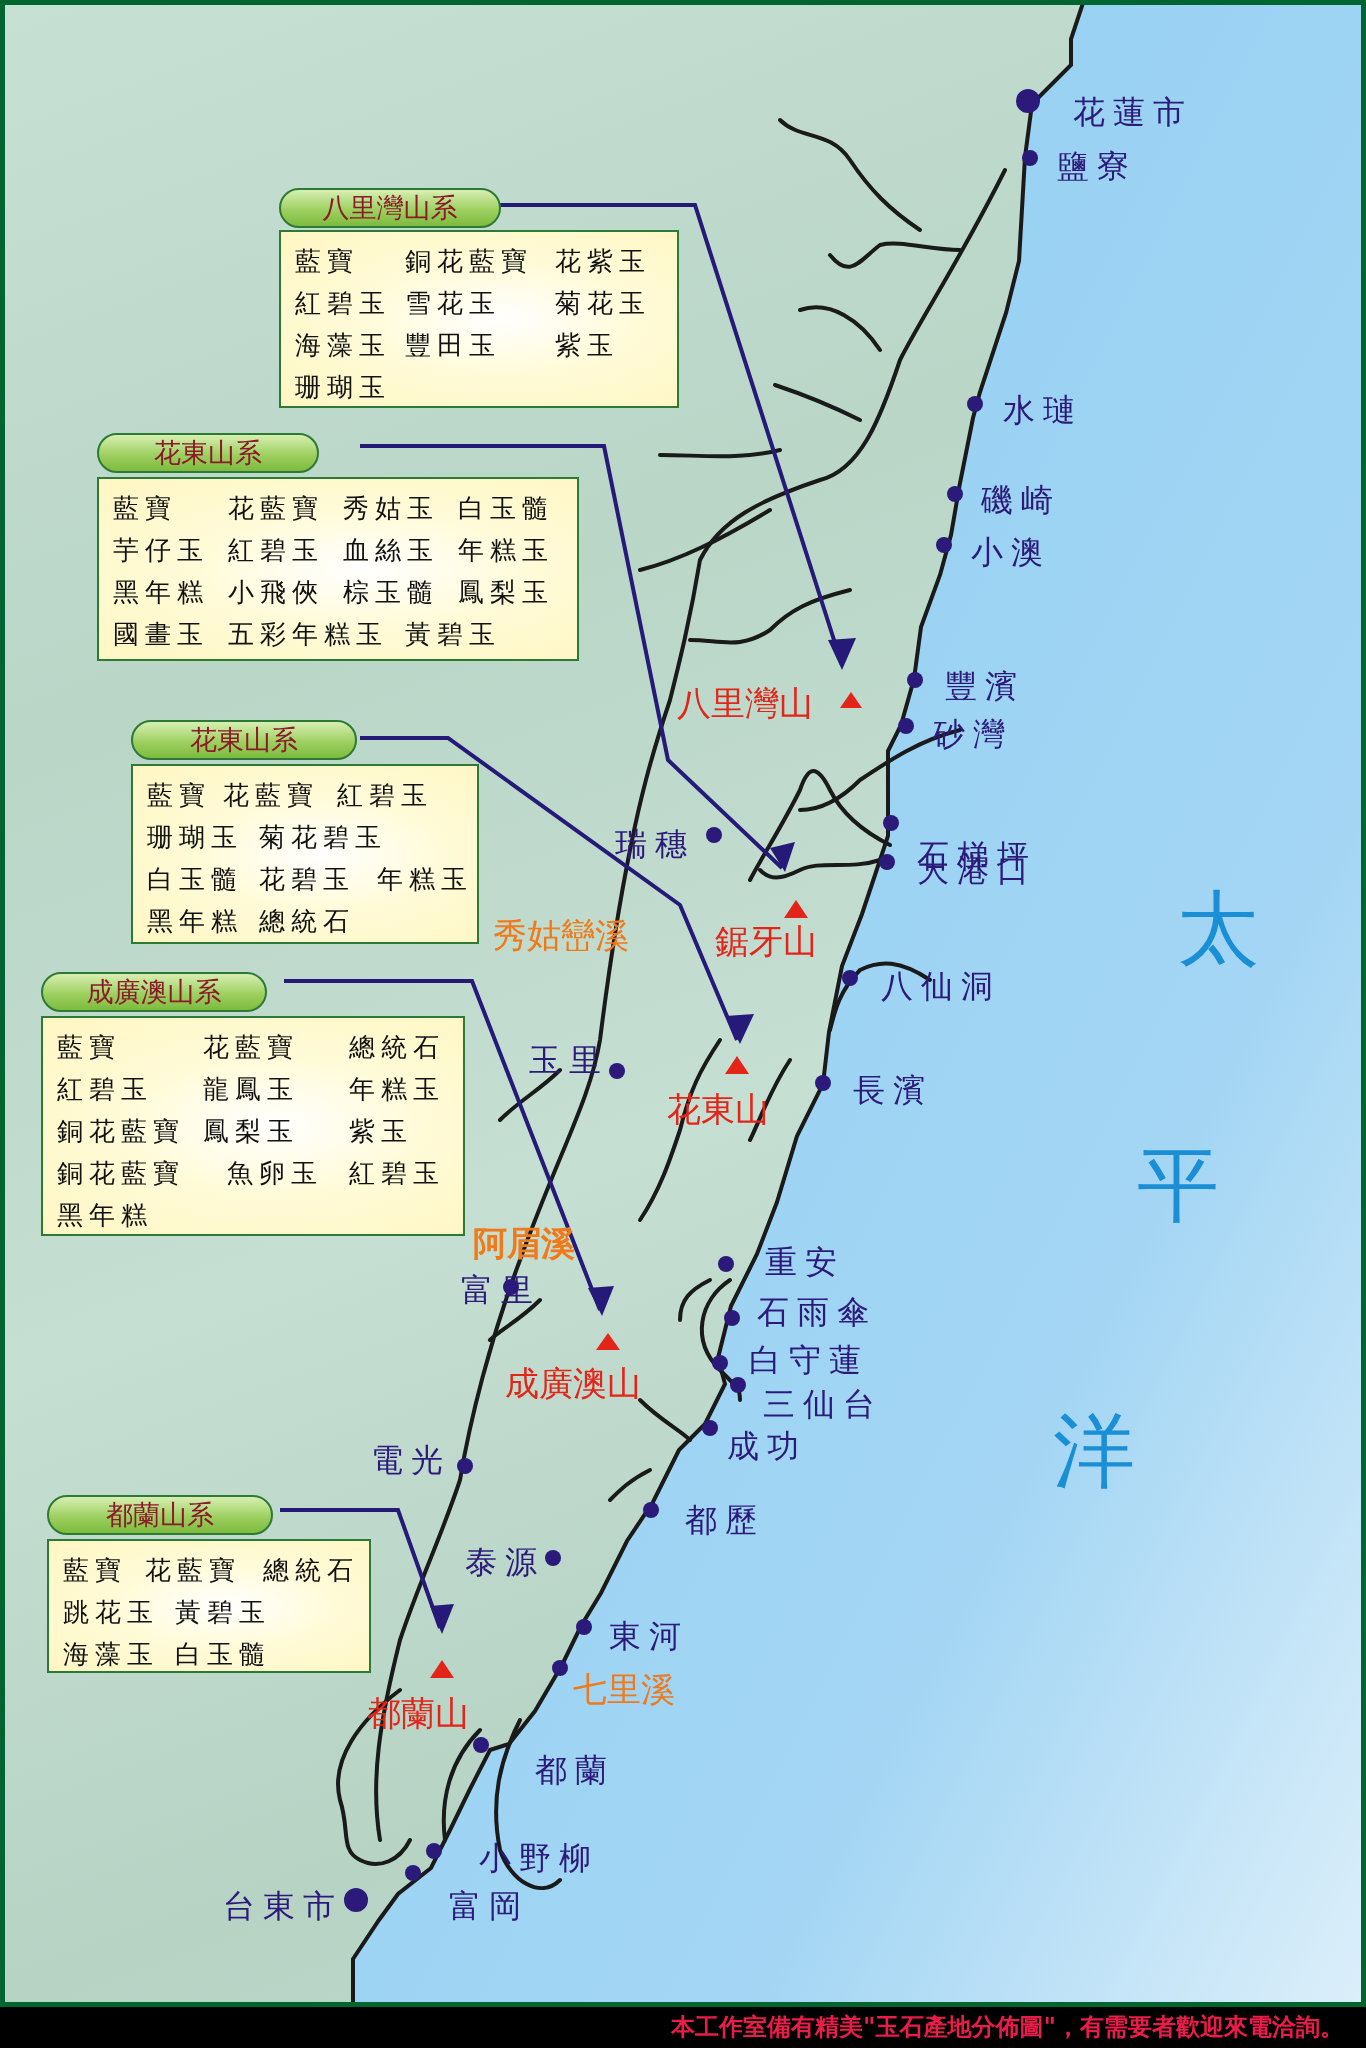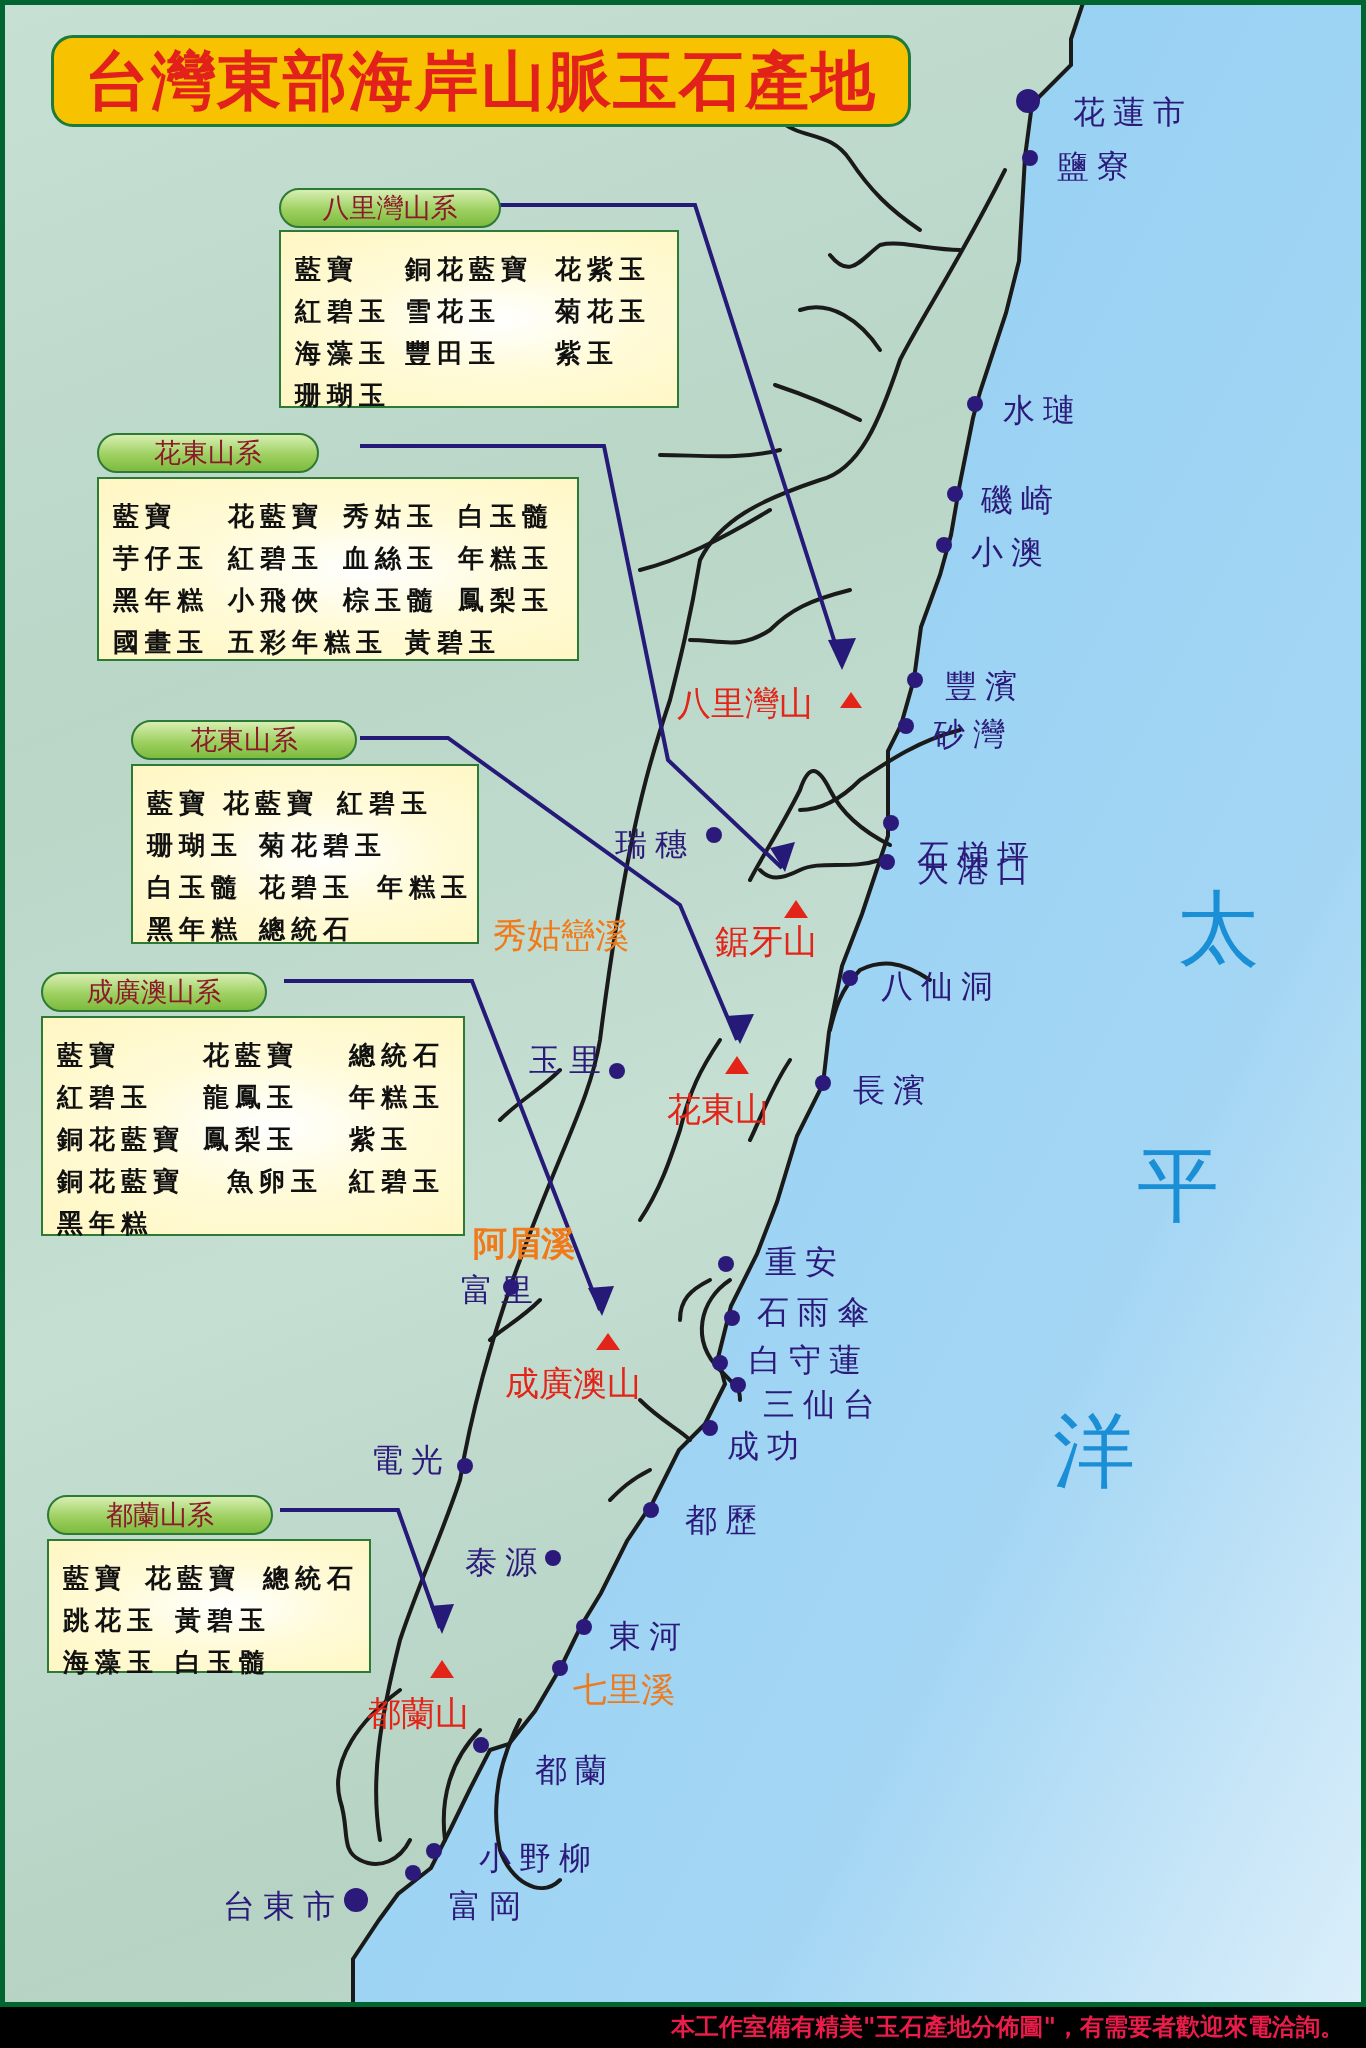--- a/index.html
+++ b/index.html
@@ -8,21 +8,21 @@
     background:linear-gradient(160deg,#c7e0d4 0%,#b9d6c7 30%,#c5dfd2 55%,#b6d3c4 80%,#c4ddd0 100%);}
   #map{position:absolute;left:0;top:0;}
   .title{position:absolute;left:46px;top:30px;width:860px;height:92px;box-sizing:border-box;background:#f7c200;border:3px solid #1d7a3a;border-radius:22px;
     color:#e3211b;font-family:"DejaVu Sans","Liberation Sans",sans-serif;font-weight:bold;font-size:64px;line-height:86px;text-align:center;letter-spacing:2px;}
   .pill{position:absolute;height:40px;box-sizing:border-box;border:2px solid #2c7a35;border-radius:20px;
     background:linear-gradient(180deg,#d7efb2 0%,#9ed061 55%,#7dbb3e 100%);color:#8b1a2a;
     font-family:"DejaVu Sans","Liberation Sans",sans-serif;font-size:27px;line-height:36px;text-align:center;}
   .box{position:absolute;box-sizing:border-box;border:2px solid #2c7a35;background:radial-gradient(ellipse at 55% 50%,#ffffff 0%,#fffbd8 45%,#fff6c2 100%);
     padding:8px 0 0 14px;color:#111;font-size:26px;}
   .row{height:42px;line-height:42px;white-space:nowrap;position:relative;}
-  .row span{position:absolute;top:8px;letter-spacing:6px;font-weight:bold;}
+  .row span{position:absolute;top:0;letter-spacing:6px;}
   .lbl{position:absolute;color:#2b1a7a;font-size:32px;letter-spacing:8px;white-space:nowrap;text-align:center;}
   .mtn{position:absolute;color:#e32419;font-family:"DejaVu Sans","Liberation Sans",sans-serif;font-size:34px;white-space:nowrap;}
   .riv{position:absolute;color:#f07a1a;font-family:"DejaVu Sans","Liberation Sans",sans-serif;font-size:34px;white-space:nowrap;}
   .ocean{position:absolute;color:#1a8fd6;font-family:"DejaVu Sans","Liberation Sans",sans-serif;font-size:82px;}
   #footer{position:absolute;left:0;top:2007px;width:1366px;height:41px;background:#000;}
   #footer span{position:absolute;right:22px;top:4px;color:#ea1c4a;font-family:"DejaVu Sans","Liberation Sans",sans-serif;font-weight:bold;font-size:24px;}
 </style>
 </head>
 <body>
 
@@ -108,21 +108,20 @@
         <circle cx="553" cy="1558" r="8"></circle>
       <circle cx="584" cy="1627" r="8"></circle>
         <circle cx="560" cy="1668" r="8"></circle>
         <circle cx="481" cy="1745" r="8"></circle>
       <circle cx="434" cy="1851" r="8"></circle>
         <circle cx="413" cy="1873" r="8"></circle>
         <circle cx="356" cy="1900" r="12"></circle>
     </g>
   </svg>
 
-  <div class="title">台灣東部海岸山脈玉石產地</div>
 
   <div class="pill" style="left:274px;top:183px;width:222px;">八里灣山系</div>
   <div class="box" style="left:274px;top:225px;width:400px;height:178px;">
     <div class="row">
         <span style="left:0">藍寶</span>
         <span style="left:110px">銅花藍寶</span>
         <span style="left:260px">花紫玉</span>
       </div>
     <div class="row">
         <span style="left:0">紅碧玉</span>

